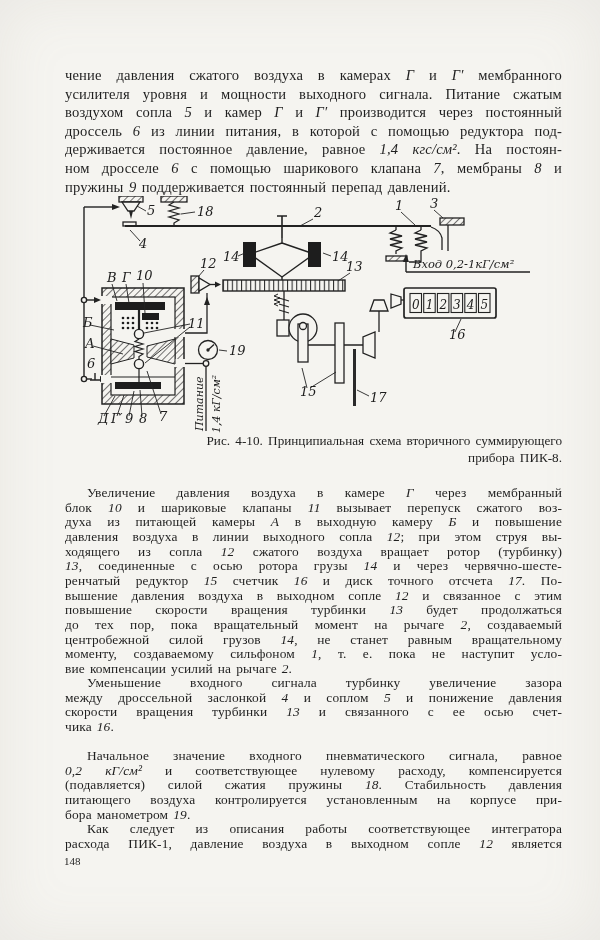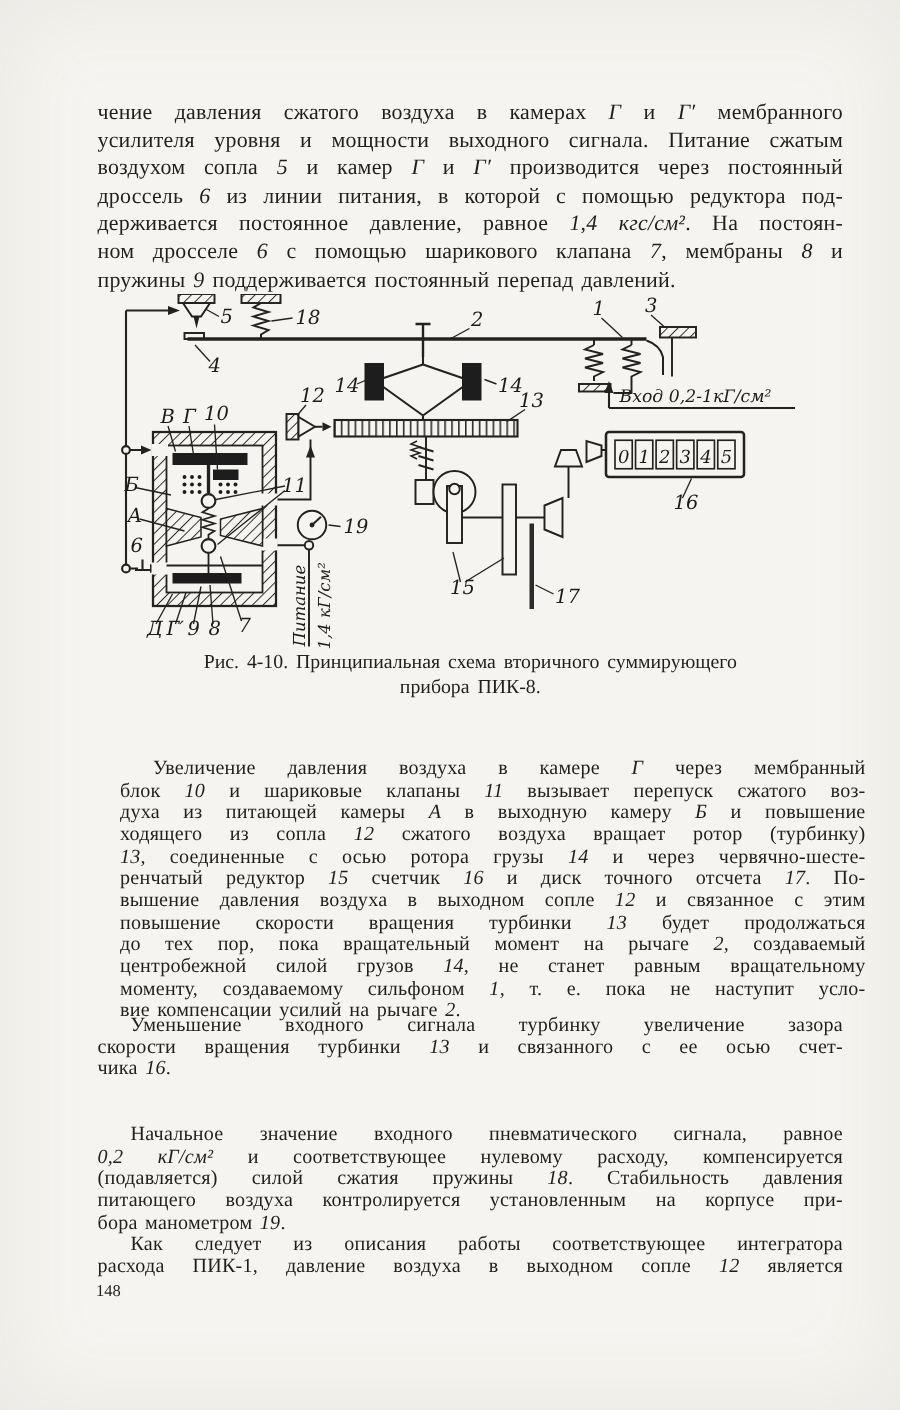--- a/index.html
+++ b/index.html
@@ -18,26 +18,26 @@
     text-align-last:justify;
     -moz-text-align-last:justify;
     word-spacing:1.5px;
     letter-spacing:0.15px;
     white-space:normal;
   }
   .tline.last{text-align-last:left;}
   .tline.indent{text-indent:22px;}
   .intro{top:66px;font-size:14.6px;line-height:18.6px;}
   .pblock{font-size:13.4px;line-height:14.65px;}
-  #p2{top:505px;margin-left:15px;}
+  #p2{top:486px;}
   #p3{top:676px;}
   #p4{top:749px;}
   #p5{top:822px;}
   .caption{
-    top:433px;text-align:center;
+    top:433px;text-align:right;
     font-size:13.2px;line-height:16.5px;
     word-spacing:2px;
   }
   .pagenum{position:absolute;left:64px;top:855px;font-size:11px;}
   i{font-style:italic;}
   .figwrap{position:absolute;left:57px;top:196px;width:490px;height:237px;}
   .flbl{font:italic 13px "DejaVu Serif", serif;fill:#1c1c1c;}
   .fsmall{font:italic 11.5px "DejaVu Serif", serif;fill:#1c1c1c;}
   .fvert{font:italic 11px "DejaVu Serif", serif;fill:#1c1c1c;}
   .fdigit{font:italic 12px "DejaVu Serif", serif;fill:#1c1c1c;text-anchor:middle;}
@@ -282,33 +282,35 @@
 
   <div class="col caption">
     <div>Рис. 4-10. Принципиальная схема вторичного суммирующего</div>
     <div>прибора ПИК-8.</div>
   </div>
 
   <div id="p2" class="col pblock">
     <div class="tline indent">Увеличение давления воздуха в камере <i>Г</i> через мембранный</div>
     <div class="tline">блок <i>10</i> и шариковые клапаны <i>11</i> вызывает перепуск сжатого воз-</div>
     <div class="tline">духа из питающей камеры <i>А</i> в выходную камеру <i>Б</i> и повышение</div>
+    <div class="tline">давления воздуха в линии выходного сопла <i>12</i>; при этом струя вы-</div>
     <div class="tline">ходящего из сопла <i>12</i> сжатого воздуха вращает ротор (турбинку)</div>
     <div class="tline"><i>13</i>, соединенные с осью ротора грузы <i>14</i> и через червячно-шесте-</div>
     <div class="tline">ренчатый редуктор <i>15</i> счетчик <i>16</i> и диск точного отсчета <i>17</i>. По-</div>
     <div class="tline">вышение давления воздуха в выходном сопле <i>12</i> и связанное с этим</div>
     <div class="tline">повышение скорости вращения турбинки <i>13</i> будет продолжаться</div>
     <div class="tline">до тех пор, пока вращательный момент на рычаге <i>2</i>, создаваемый</div>
     <div class="tline">центробежной силой грузов <i>14</i>, не станет равным вращательному</div>
     <div class="tline">моменту, создаваемому сильфоном <i>1</i>, т. е. пока не наступит усло-</div>
     <div class="tline last">вие компенсации усилий на рычаге <i>2</i>.</div>
   </div>
 
   <div id="p3" class="col pblock">
     <div class="tline indent">Уменьшение входного сигнала турбинку увеличение зазора</div>
+    <div class="tline">между дроссельной заслонкой <i>4</i> и соплом <i>5</i> и понижение давления</div>
     <div class="tline">скорости вращения турбинки <i>13</i> и связанного с ее осью счет-</div>
     <div class="tline last">чика <i>16</i>.</div>
   </div>
 
   <div id="p4" class="col pblock">
     <div class="tline indent">Начальное значение входного пневматического сигнала, равное</div>
     <div class="tline"><i>0,2</i> <i>кГ/см²</i> и соответствующее нулевому расходу, компенсируется</div>
     <div class="tline">(подавляется) силой сжатия пружины <i>18</i>. Стабильность давления</div>
     <div class="tline">питающего воздуха контролируется установленным на корпусе при-</div>
     <div class="tline last">бора манометром <i>19</i>.</div>

